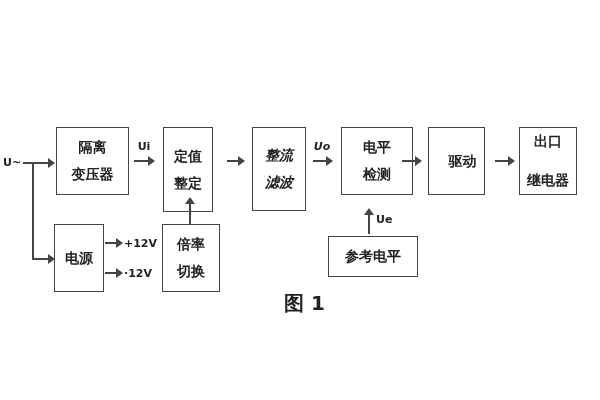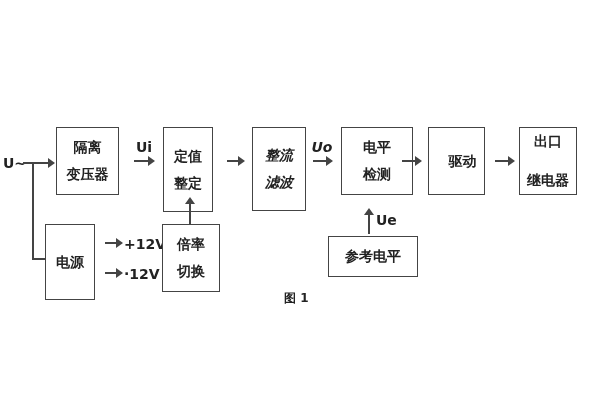--- a/index.html
+++ b/index.html
@@ -26,21 +26,21 @@
     display: flex;
     flex-direction: column;
     align-items: center;
     justify-content: center;
     font-size: 14px;
     line-height: 27px;
     white-space: nowrap;
   }
   .lab {
     position: absolute;
-    font-size: 14px;
+    font-size: 11px;
     line-height: 16px;
     white-space: nowrap;
   }
   .lab.center { text-align: center; }
   
   .arrow-r { position: absolute; height: 10px; }
   .arrow-r::before {
     content: ""; position: absolute; left: 0; right: 6px; top: 4px; height: 2px;
     background: var(--line);
   }
@@ -57,34 +57,34 @@
     background: var(--line);
   }
   .arrow-u::after {
     content: ""; position: absolute; top: 0; left: 0;
     border-bottom: 7px solid var(--line);
     border-left: 5px solid transparent;
     border-right: 5px solid transparent;
   }
   .hline { position: absolute; height: 2px; background: var(--line); }
   .vline { position: absolute; width: 2px; background: var(--line); }
-  .caption { position: absolute; font-size: 12px; }
+  .caption { position: absolute; font-size: 20px; }
 </style>
 </head>
 <body>
 
 <div class="stage">
 
   <span class="lab" style="left:3px; top:155px;">U~</span>
   <div class="hline" style="left:23px; top:162px; width:10px;"></div>
   <div class="vline" style="left:32px; top:163px; height:97px;"></div>
   <div class="arrow-r" style="left:33px; top:158px; width:22px;"></div>
   <div class="arrow-r" style="left:33px; top:254px; width:22px;"></div>
 
-  <div class="box" style="left:56px; top:127px; width:63px; height:68px;">
+  <div class="box" style="left:56px; top:127px; width:73px; height:68px;">
     <span>隔离</span>
     <span>变压器</span>
   </div>
 
   <span class="lab center" style="left:133px; top:139px; width:22px;">Ui</span>
   <div class="arrow-r" style="left:134px; top:156px; width:21px;"></div>
 
   <div class="box" style="left:163px; top:127px; width:50px; height:85px;">
     <span>定值</span>
     <span>整定</span>
@@ -111,21 +111,21 @@
     <span>驱动</span>
   </div>
 
   <div class="arrow-r" style="left:495px; top:156px; width:20px;"></div>
 
   <div class="box" style="left:519px; top:127px; width:58px; height:68px;gap:12px;">
     <span>出口</span>
     <span>继电器</span>
   </div>
 
-  <div class="box" style="left:45px; top:224px; width:50px; height:76px;">
+  <div class="box" style="left:54px; top:224px; width:50px; height:68px;">
     <span>电源</span>
   </div>
 
   <div class="arrow-r" style="left:105px; top:238px; width:18px;"></div>
   <span class="lab" style="left:124px; top:236px;">+12V</span>
 
   <div class="arrow-r" style="left:105px; top:268px; width:18px;"></div>
   <span class="lab" style="left:124px; top:266px;">·12V</span>
 
   <div class="box" style="left:162px; top:224px; width:58px; height:68px;">

